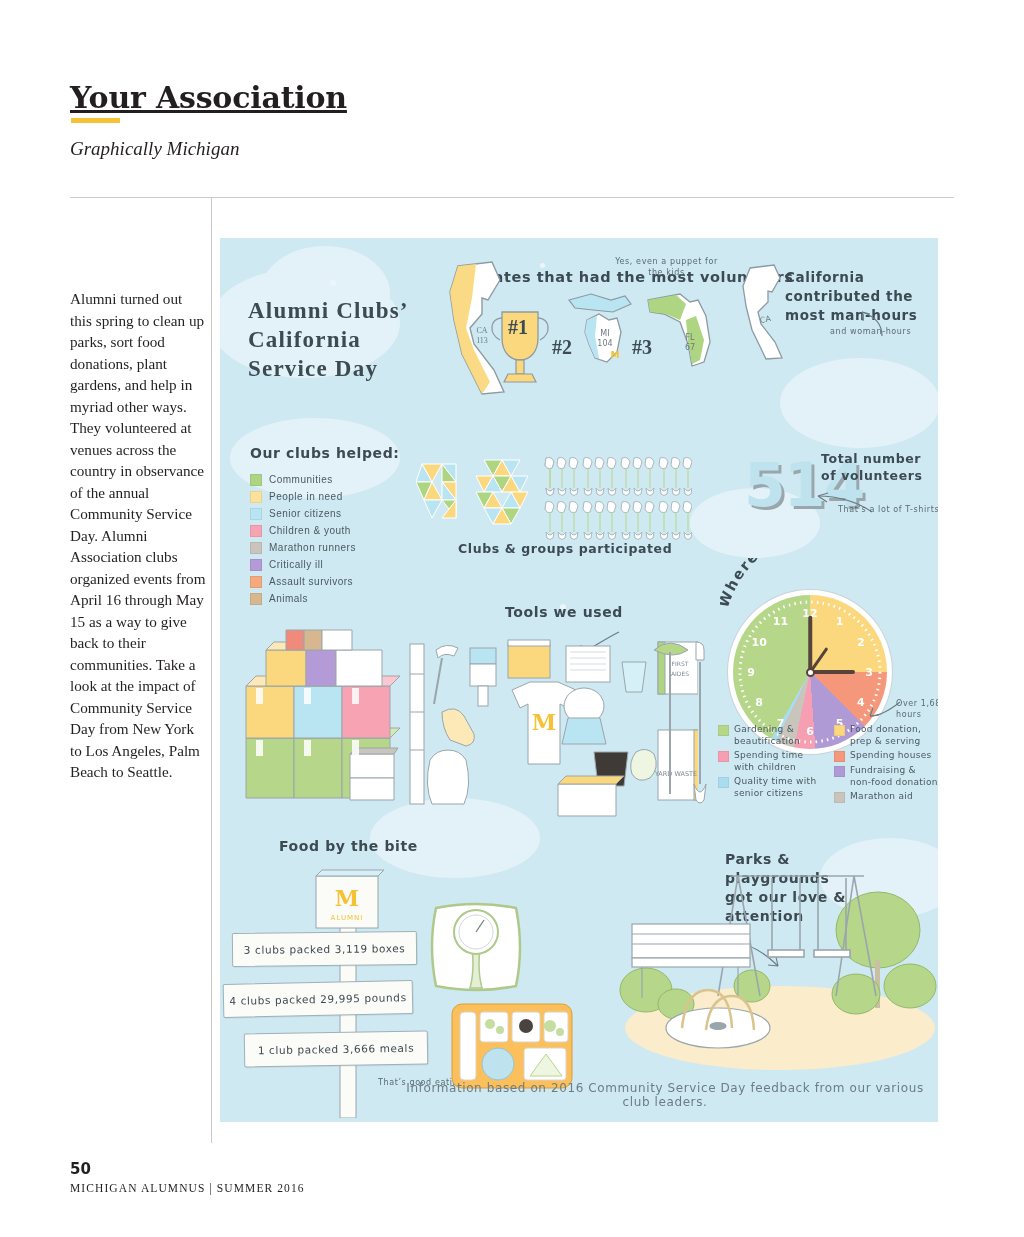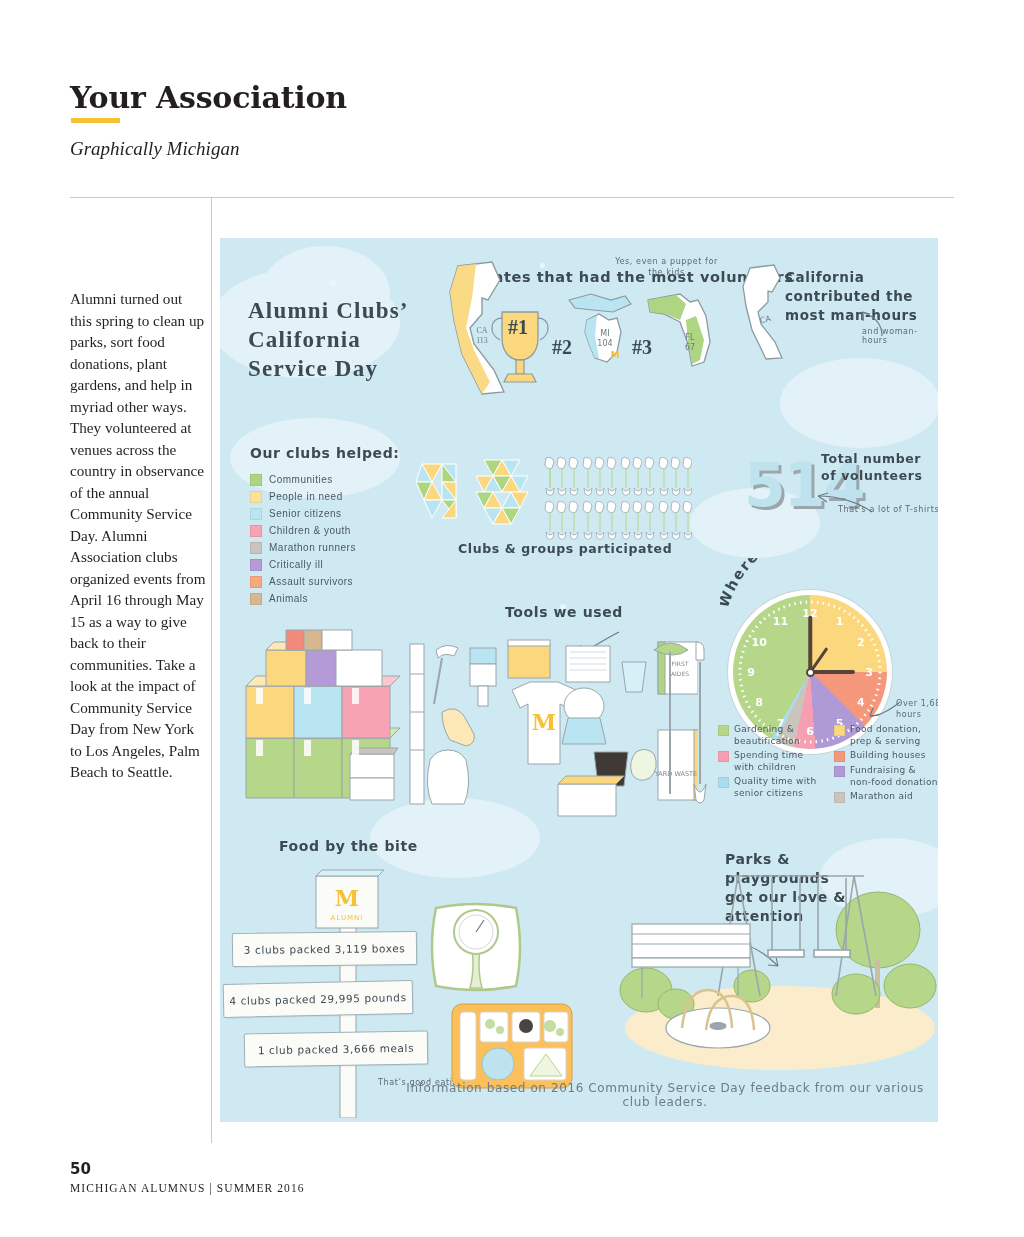--- a/index.html
+++ b/index.html
@@ -11,20 +11,21 @@
     position:relative;
     overflow:hidden;
   }
 
   
   .page-title {
     position:absolute; left:70px; top:80px;
     font-family:"DejaVu Serif", serif;
     font-weight:bold; font-size:30px; color:#231f20;
     letter-spacing:-0.2px;
+    text-decoration:underline;
   }
   .title-rule {
     position:absolute; left:71px; top:118px;
     width:49px; height:5px; background:#f5c236;
   }
   .page-subtitle {
     position:absolute; left:70px; top:138px;
     font-family:"Liberation Serif", serif;
     font-style:italic; font-size:19px; color:#231f20;
   }
@@ -82,21 +83,21 @@
   .hdr-states {
     position:absolute; left:255px; top:31px;
     font-size:14.5px; font-weight:bold; color:#3c4a52; letter-spacing:1px;
   }
   .hdr-calif {
     position:absolute; left:565px; top:30px; width:150px;
     font-size:13.5px; font-weight:bold; line-height:19px;
     color:#3c4a52; letter-spacing:0.8px;
   }
   .note-woman {
-    position:absolute; left:642px; top:89px;
+    position:absolute; left:610px; top:89px;
     font-size:8px; color:#5a6a72; letter-spacing:0.5px;
   }
 
   .rank { position:absolute; font-size:20px; font-weight:bold; color:#3c4a52; }
   .statelbl { position:absolute; font-size:8px; color:#6b7a82; text-align:center; line-height:10px; }
 
   
   .sec-h {
     position:absolute; font-size:14px; font-weight:bold;
     color:#3c4a52; letter-spacing:1px;
@@ -568,21 +569,21 @@
         <span class="lb">Quality time with senior citizens</span>
         </div>
     </div>
     <div class="col">
       <div class="row">
         <span class="sw" style="background:#fbd87e"></span>
         <span class="lb">Food donation, prep &amp; serving</span>
         </div>
       <div class="row">
         <span class="sw" style="background:#f5977a"></span>
-        <span class="lb">Building houses</span>
+        <span class="lb">Spending houses</span>
         </div>
       <div class="row">
         <span class="sw" style="background:#b09ad6"></span>
         <span class="lb">Fundraising &amp; non-food donation</span>
         </div>
       <div class="row">
         <span class="sw" style="background:#c9c4bc"></span>
         <span class="lb">Marathon aid</span>
         </div>
     </div>

